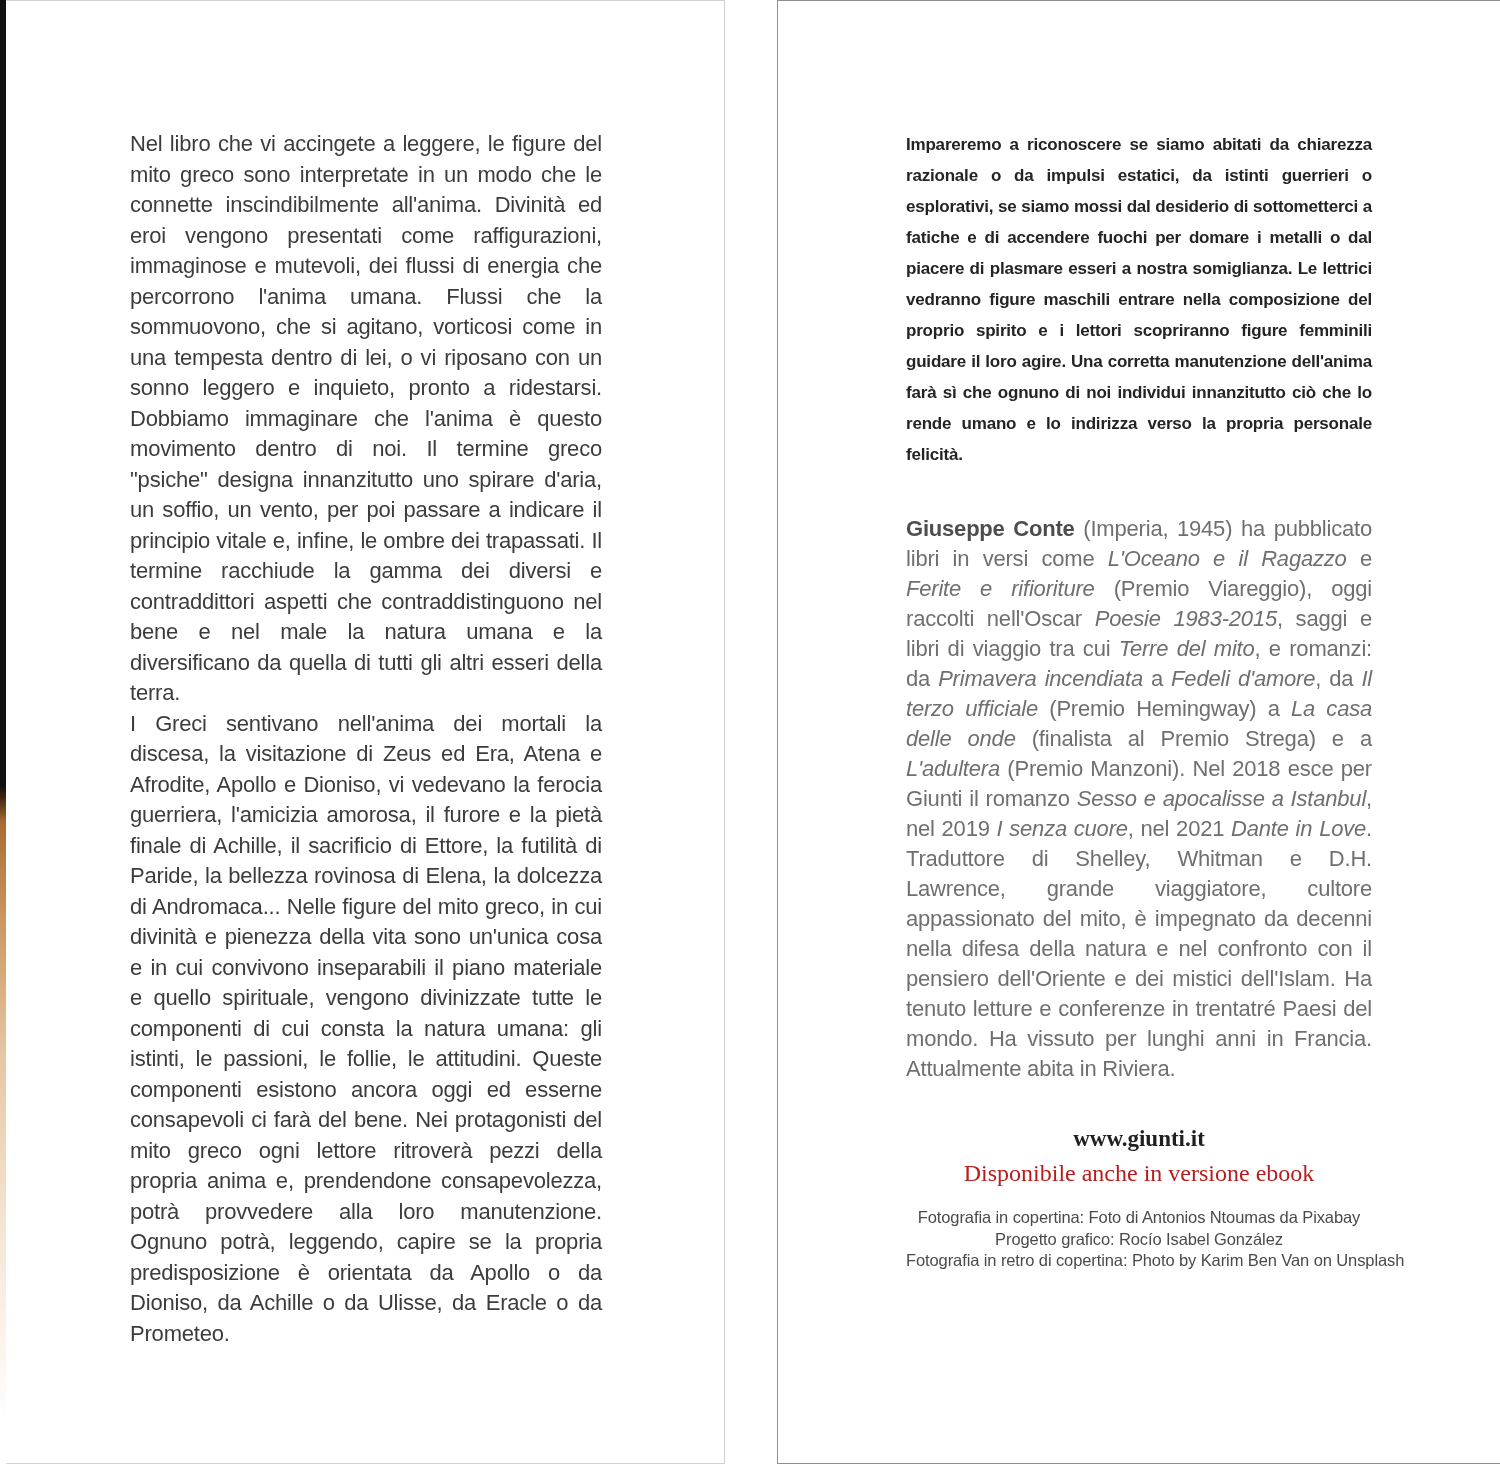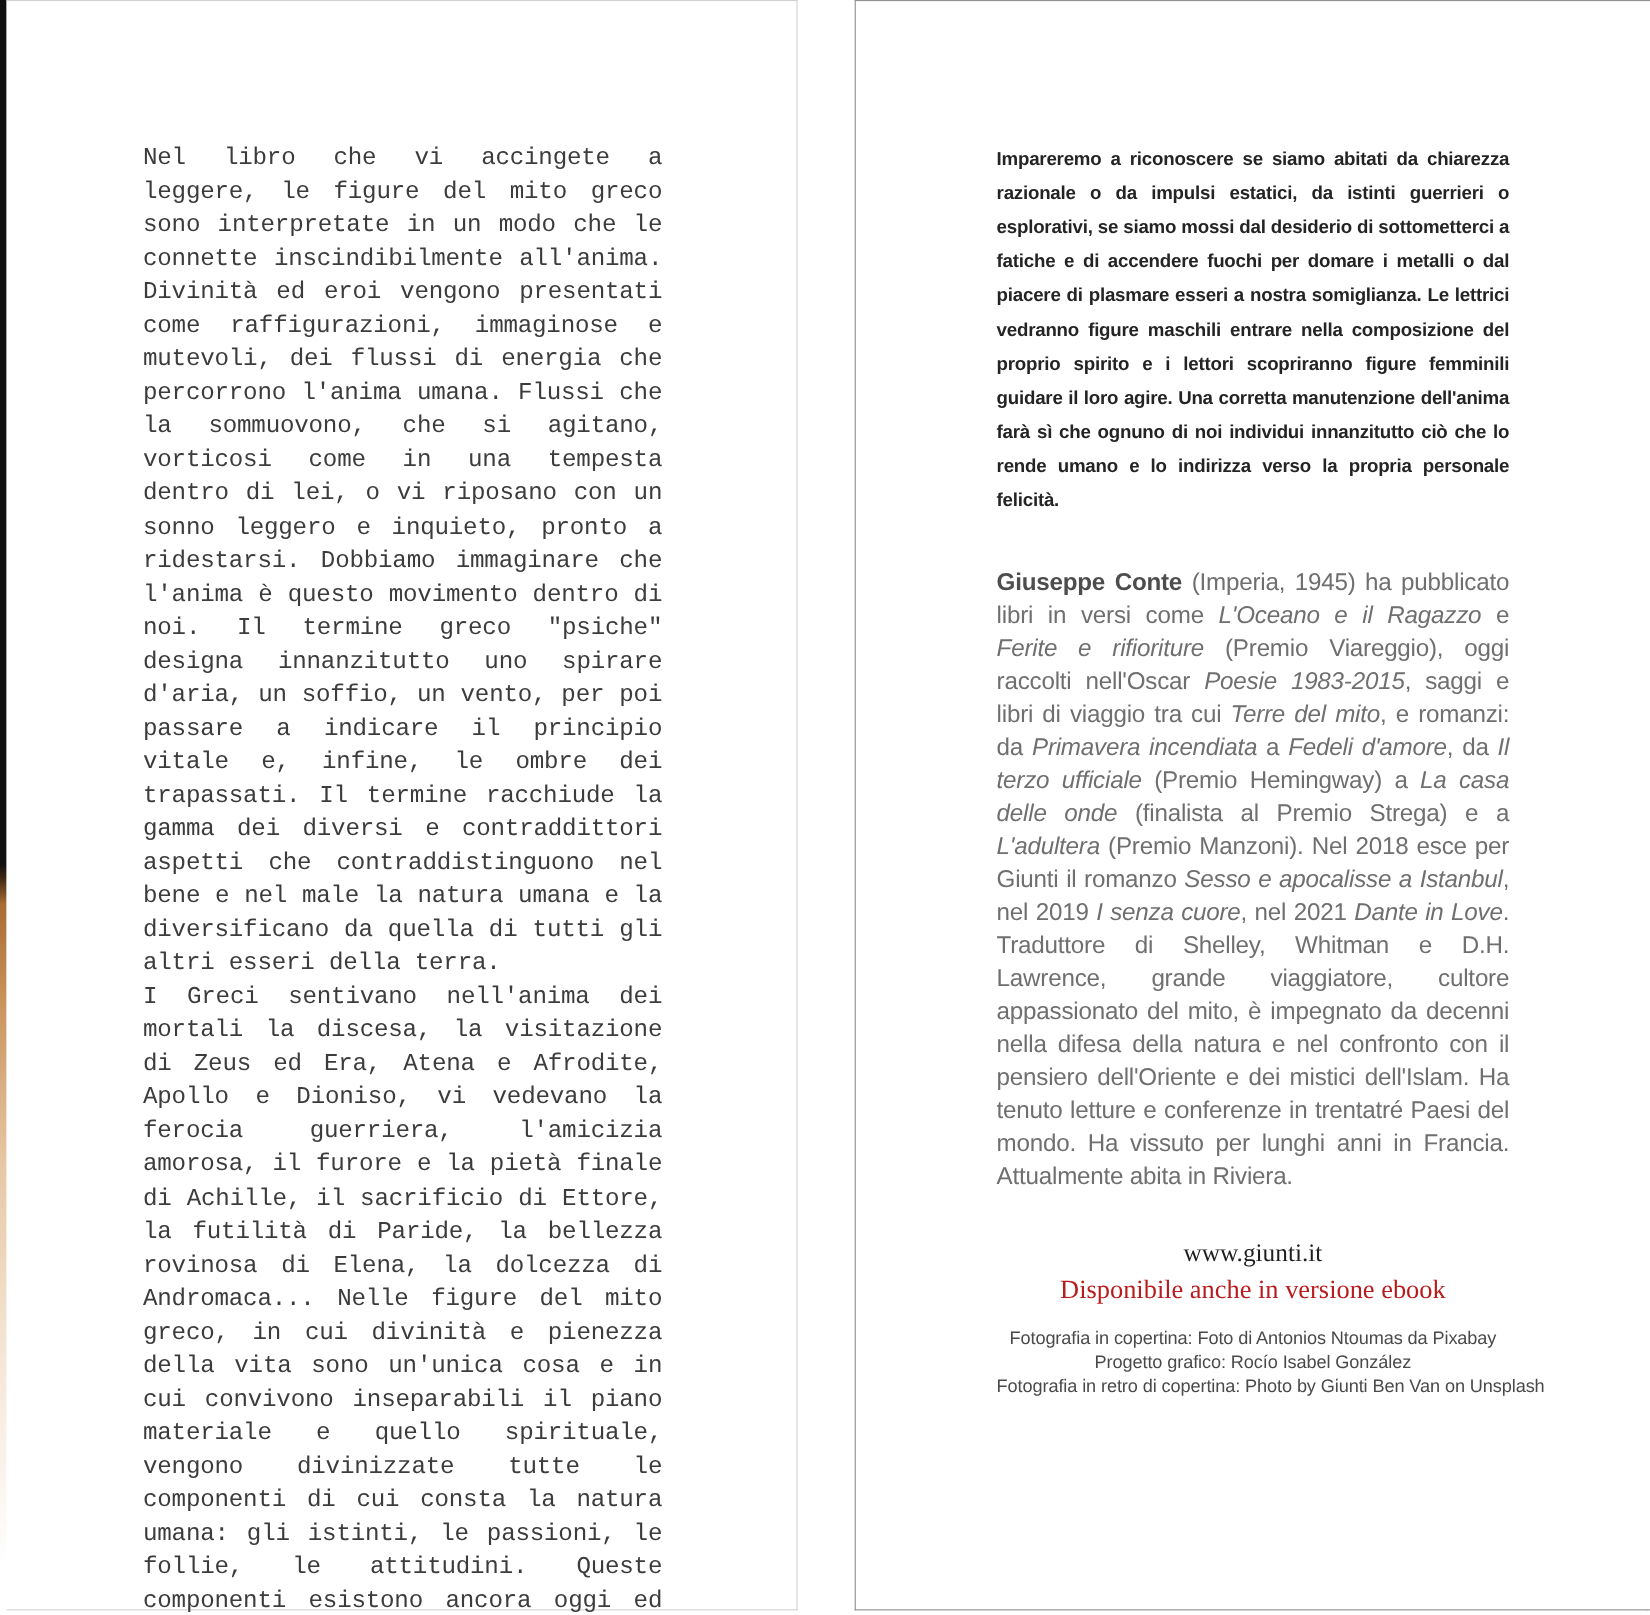--- a/index.html
+++ b/index.html
@@ -41,41 +41,41 @@
     border:1px solid #8f8f8f;border-right:none;
     overflow:hidden;
   }
   
   .left-col{
     position:absolute;left:124px;top:128px;width:472px;
     font-size:22px;line-height:30.5px;letter-spacing:-0.2px;
     color:#3c3c3c;text-align:justify;
     hyphens:auto;-webkit-hyphens:auto;
   }
-  .left-col p{margin:0;padding:0;font-family:Liberation Mono, monospace;}
+  .left-col p{margin:0;padding:0;}
   .right-col{
     position:absolute;left:128px;top:128px;width:466px;
   }
   .intro-par{
     font-size:17px;line-height:31px;letter-spacing:-0.2px;
     font-weight:bold;color:#242424;text-align:justify;
     hyphens:auto;-webkit-hyphens:auto;
   }
   .bio-par{
     margin-top:44px;
     font-size:22px;line-height:30px;letter-spacing:-0.2px;
     color:#6f6f6f;text-align:justify;
     hyphens:auto;-webkit-hyphens:auto;
   }
   .bio-par .b{font-weight:bold;color:#4d4d4d;}
   .bio-par .i{font-style:italic;}
   .website-line{
     margin-top:42px;text-align:center;
     font-family:"Liberation Serif", serif;
-    font-size:23px;color:#1f1f1f;
+    font-size:23px;color:#1f1f1f;font-weight:bold;
   }
   .ebook-line{
     margin-top:8px;text-align:center;
     font-family:"Liberation Serif", serif;
     font-size:24px;color:#b91c1c;
   }
   .credits{
     margin-top:20px;text-align:center;
     font-size:16.5px;line-height:21.5px;letter-spacing:-0.1px;
     color:#4a4a4a;
@@ -98,16 +98,16 @@
 
 <div class="panel panel-right">
   <div class="right-col">
     <div class="intro-par">Impareremo a riconoscere se siamo abitati da chiarezza razionale o da impulsi estatici, da istinti guerrieri o esplorativi, se siamo mossi dal desiderio di sottometterci a fatiche e di accendere fuochi per domare i metalli o dal piacere di plasmare esseri a nostra somiglianza. Le lettrici vedranno figure maschili entrare nella composizione del proprio spirito e i lettori scopriranno figure femminili guidare il loro agire. Una corretta manutenzione dell'anima farà sì che ognuno di noi individui innanzitutto ciò che lo rende umano e lo indirizza verso la propria personale felicità.</div>
     <div class="bio-par"><span class="b">Giuseppe Conte</span><span> (Imperia, 1945) ha pubblicato libri in versi come </span><span class="i">L'Oceano e il Ragazzo</span><span> e </span><span class="i">Ferite e rifioriture</span><span> (Premio Viareggio), oggi raccolti nell'Oscar </span><span class="i">Poesie 1983-2015</span><span>, saggi e libri di viaggio tra cui </span><span class="i">Terre del mito</span><span>, e romanzi: da </span><span class="i">Primavera incendiata</span><span> a </span><span class="i">Fedeli d'amore</span><span>, da </span><span class="i">Il terzo ufficiale</span><span> (Premio Hemingway) a </span><span class="i">La casa delle onde</span><span> (finalista al Premio Strega) e a </span><span class="i">L'adultera</span><span> (Premio Manzoni). Nel 2018 esce per Giunti il romanzo </span><span class="i">Sesso e apocalisse a Istanbul</span><span>, nel 2019 </span><span class="i">I senza cuore</span><span>, nel 2021 </span><span class="i">Dante in Love</span><span>. Traduttore di Shelley, Whitman e D.H. Lawrence, grande viaggiatore, cultore appassionato del mito, è impegnato da decenni nella difesa della natura e nel confronto con il pensiero dell'Oriente e dei mistici dell'Islam. Ha tenuto letture e conferenze in trentatré Paesi del mondo. Ha vissuto per lunghi anni in Francia. Attualmente abita in Riviera.</span></div>
     <div class="website-line">www.giunti.it</div>
     <div class="ebook-line">Disponibile anche in versione ebook</div>
     <div class="credits">
       <div>Fotografia in copertina: Foto di Antonios Ntoumas da Pixabay</div>
       <div>Progetto grafico: Rocío Isabel González</div>
-      <div>Fotografia in retro di copertina: Photo by Giunti Ben Van on Unsplash</div>
+      <div>Fotografia in retro di copertina: Photo by Karim Ben Van on Unsplash</div>
     </div>
   </div>
 </div>
 
 </body></html>

